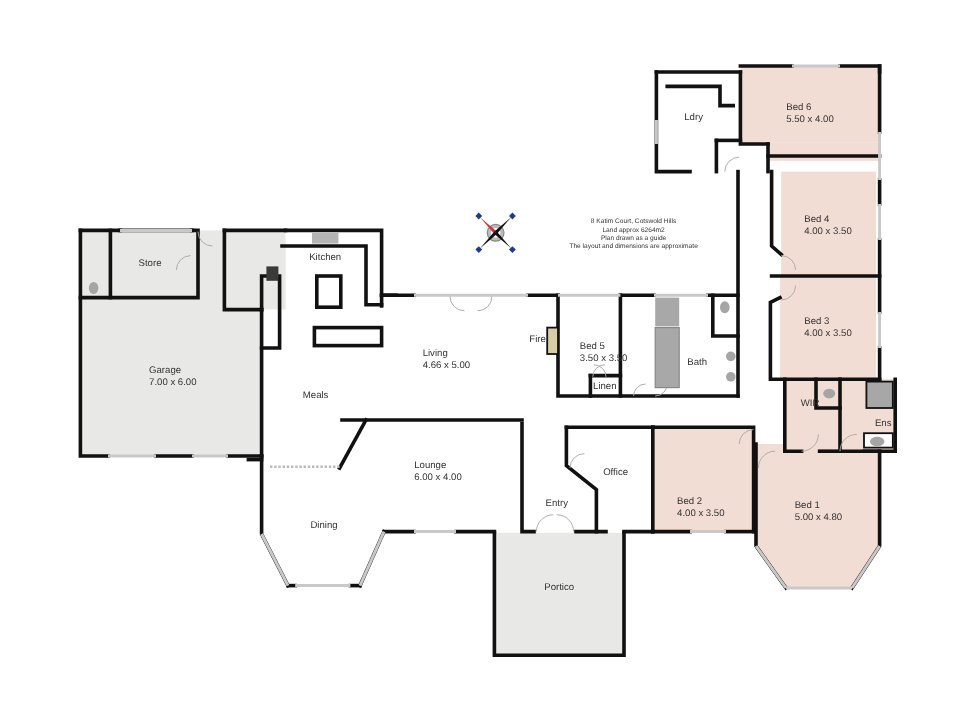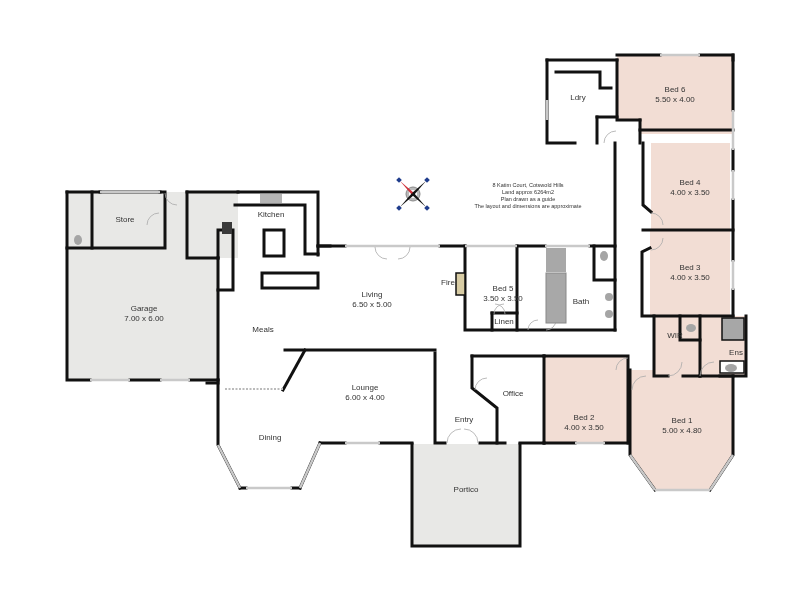--- a/index.html
+++ b/index.html
@@ -1,18 +1,18 @@
 <!DOCTYPE html>
 <html><head>
 <meta charset="utf-8">
 <style>
   html, body { margin:0; padding:0; background:#ffffff; }
   body { width:800px; height:600px; overflow:hidden; font-family:"Liberation Sans", sans-serif; }
   #plan { position:absolute; left:0; top:0; width:800px; height:600px; }
-  .lbl { position:absolute; font-size:8px; color:#333; text-align:center; line-height:10px; transform:translate(-50%,-50%); white-space:nowrap; font-family:"Liberation Sans", sans-serif; }
+  .lbl { position:absolute; font-size:8px; color:#333; text-align:left; line-height:10px; transform:translate(-50%,-50%); white-space:nowrap; font-family:"Liberation Sans", sans-serif; }
   .lbl .dim { display:block; }
   .note { position:absolute; left:528px; top:196px; transform:translate(-50%,-50%); font-size:5.5px; line-height:7px; color:#333; text-align:center; white-space:nowrap; }
   .compass { position:absolute; left:393px; top:174px; width:40px; height:40px; }
 </style>
 </head>
 <body>
 
 <svg id="plan" viewBox="0 0 800 600" xmlns="http://www.w3.org/2000/svg">
 
   <g>
@@ -201,21 +201,21 @@
   <div>The layout and dimensions are approximate</div>
 </div>
 
 <div class="lbl" style="left:675px;top:95px"><span>Bed 6</span><span class="dim">5.50 x 4.00</span></div>
 <div class="lbl" style="left:578px;top:98px"><span>Ldry</span></div>
 <div class="lbl" style="left:690px;top:188px"><span>Bed 4</span><span class="dim">4.00 x 3.50</span></div>
 <div class="lbl" style="left:690px;top:273px"><span>Bed 3</span><span class="dim">4.00 x 3.50</span></div>
 <div class="lbl" style="left:125px;top:220px"><span>Store</span></div>
 <div class="lbl" style="left:271px;top:215px"><span>Kitchen</span></div>
 <div class="lbl" style="left:144px;top:314px"><span>Garage</span><span class="dim">7.00 x 6.00</span></div>
-<div class="lbl" style="left:372px;top:300px"><span>Living</span><span class="dim">6.50 x 5.00</span></div>
+<div class="lbl" style="left:372px;top:300px"><span>Living</span><span class="dim">4.66 x 5.00</span></div>
 <div class="lbl" style="left:448px;top:283px"><span>Fire</span></div>
 <div class="lbl" style="left:503px;top:294px"><span>Bed 5</span><span class="dim">3.50 x 3.50</span></div>
 <div class="lbl" style="left:581px;top:302px"><span>Bath</span></div>
 <div class="lbl" style="left:504px;top:322px"><span>Linen</span></div>
 <div class="lbl" style="left:263px;top:330px"><span>Meals</span></div>
 <div class="lbl" style="left:675px;top:336px"><span>WIR</span></div>
 <div class="lbl" style="left:736px;top:353px"><span>Ens</span></div>
 <div class="lbl" style="left:365px;top:393px"><span>Lounge</span><span class="dim">6.00 x 4.00</span></div>
 <div class="lbl" style="left:513px;top:394px"><span>Office</span></div>
 <div class="lbl" style="left:584px;top:423px"><span>Bed 2</span><span class="dim">4.00 x 3.50</span></div>

